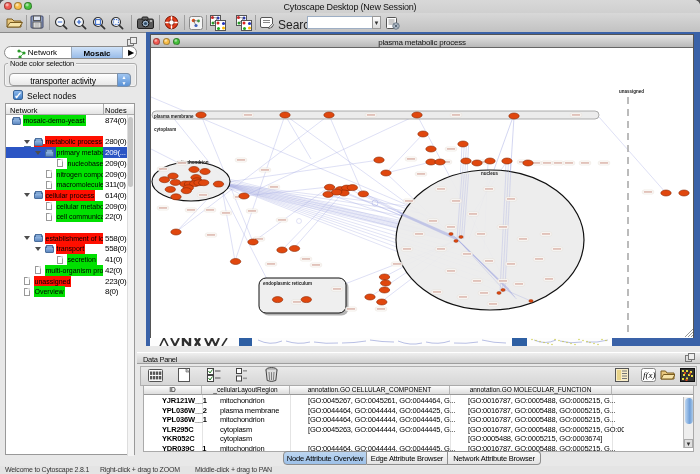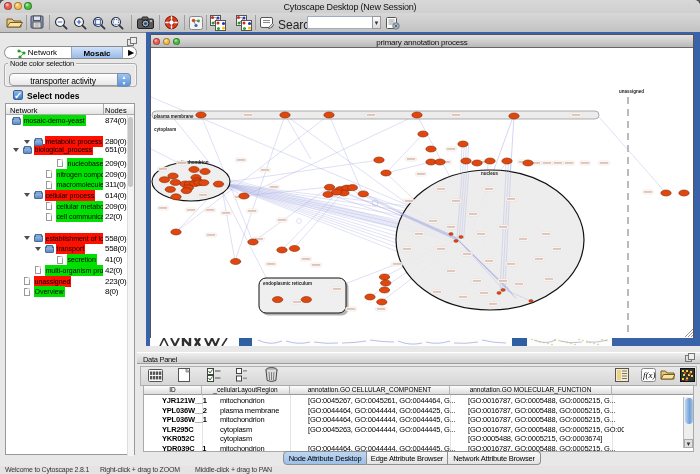--- a/index.html
+++ b/index.html
@@ -42,21 +42,21 @@
   font-size:7.5px; letter-spacing:-0.2px; color:#111; }
 #combo { position:absolute; left:9px; top:40px; width:122px; height:13px;
   background:linear-gradient(#ffffff,#e8e8e8); border:1px solid #9a9a9a; border-radius:4px; }
 #combo .ctext { position:absolute; left:0; top:2px; width:106px; text-align:center; font-size:8.5px; letter-spacing:-0.2px; color:#000; }
 #combo .cbtn { position:absolute; right:-1px; top:-1px; width:14px; height:14px;
   background:linear-gradient(#9fc5f1,#5a92d6); border:1px solid #7a91ad; border-radius:0 4px 4px 0; }
 #combo .cbtn div { color:#fff; font-size:5px; line-height:6px; text-align:center; }
 #chk { position:absolute; left:13px; top:57px; width:10px; height:10px;
   background:linear-gradient(#8db9ec,#3e7cc6); border:1px solid #3a6598; border-radius:2px;
   color:#fff; font-size:10px; line-height:10px; text-align:center; font-weight:bold; }
-#chklbl { position:absolute; left:27px; top:58px; font-size:8.5px; color:#000;font-weight:bold; }
+#chklbl { position:absolute; left:27px; top:58px; font-size:8.5px; color:#000; }
 #treebox { position:absolute; left:5px; top:70px; width:130px; height:352px;
   background:#fff; border:1px solid #999; }
 #treehdr { position:absolute; left:0; top:0; width:128px; height:11px;
   background:linear-gradient(#ffffff,#e3e3e3); border-bottom:1px solid #aaa; font-size:7.5px; color:#000; }
 .trow { position:absolute; left:0; width:128px; height:11px; font-size:7px;
   white-space:nowrap; overflow:hidden; }
 .trow .lbl { position:absolute; top:0px; height:11px; padding:0 1px; color:#000; line-height:11px;}
 .trow .cnt { position:absolute; left:99px; top:0; line-height:11px; font-size:8px; letter-spacing:-0.3px; color:#000; }
 .tri { position:absolute; top:3.5px; width:0; height:0; border-left:3px solid transparent;
   border-right:3px solid transparent; border-top:4.5px solid #4d4d4d; }
@@ -252,20 +252,26 @@
           <div class="folder" style="left:16.5px"></div>
           <div class="lbl" style="left:27.5px;max-width:69.5px;overflow:hidden;background:#ff0f00">biological_process</div>
           <div class="cnt" style="color:#000">651(0)</div>
         </div>
         <div class="trow" style="top:32.4px;">
           <div class="tri" style="left:17.5px"></div>
           <div class="folder" style="left:27.5px"></div>
           <div class="lbl" style="left:38.5px;max-width:58.5px;overflow:hidden;background:#ff0f00">metabolic process</div>
           <div class="cnt" style="color:#000">280(0)</div>
         </div>
+        <div class="trow" style="top:43.1px;background:#2b55c4;">
+          <div class="tri" style="left:28.5px"></div>
+          <div class="folder" style="left:38.5px"></div>
+          <div class="lbl" style="left:49.5px;max-width:47.5px;overflow:hidden;background:#00e000">primary metabol</div>
+          <div class="cnt" style="color:#fff">209(...</div>
+        </div>
         <div class="trow" style="top:53.8px;">
           <div class="ficon" style="left:50.5px"></div>
           <div class="lbl" style="left:60.5px;max-width:36.5px;overflow:hidden;background:#00e000">nucleobase-c</div>
           <div class="cnt" style="color:#000">209(0)</div>
         </div>
         <div class="trow" style="top:64.5px;">
           <div class="ficon" style="left:39.5px"></div>
           <div class="lbl" style="left:49.5px;max-width:47.5px;overflow:hidden;background:#00e000">nitrogen compou</div>
           <div class="cnt" style="color:#000">209(0)</div>
         </div>
@@ -322,21 +328,21 @@
           <div class="lbl" style="left:27.5px;max-width:69.5px;overflow:hidden;background:#00e000">Overview</div>
           <div class="cnt" style="color:#000">8(0)</div>
         </div>
         <div style="position:absolute;right:0;top:11px;width:7px;height:341px;background:#f4f4f4;border-left:1px solid #ddd"></div>
         <div style="position:absolute;right:1px;top:13px;width:5px;height:70px;background:#c6c6c6;border-radius:3px"></div>
       </div>
     </div>
     <div id="desk">
       <div id="iwin">
         <div id="ititle">
-          <div class="t">primary annotation process</div>
+          <div class="t">plasma metabolic process</div>
           <div class="itl" style="left:2px;top:3px;width:7px;height:7px;background:radial-gradient(circle at 35% 30%, #fff8 0 12%, transparent 40%),#f25a52;border:0.5px solid #00000055"></div>
           <div class="itl" style="left:12px;top:3px;width:7px;height:7px;background:radial-gradient(circle at 35% 30%, #fff8 0 12%, transparent 40%),#f8bd47;border:0.5px solid #00000055"></div>
           <div class="itl" style="left:22px;top:3px;width:7px;height:7px;background:radial-gradient(circle at 35% 30%, #fff8 0 12%, transparent 40%),#46c13c;border:0.5px solid #00000055"></div>
         </div>
         <svg width="542" height="289" viewBox="0 0 542 289" style="position:absolute;left:0;top:14px">
           <rect width="542" height="289" fill="#ffffff"></rect>
           <line x1="70.0" y1="128.0" x2="300.0" y2="186.0" stroke="#aab0e4" stroke-width="0.55" stroke-opacity="0.6"></line>
           <line x1="70.0" y1="129.6" x2="301.0" y2="187.2" stroke="#aab0e4" stroke-width="0.55" stroke-opacity="0.6"></line>
           <line x1="70.0" y1="131.2" x2="302.0" y2="188.4" stroke="#aab0e4" stroke-width="0.55" stroke-opacity="0.6"></line>
           <line x1="70.0" y1="132.8" x2="303.0" y2="189.6" stroke="#aab0e4" stroke-width="0.55" stroke-opacity="0.6"></line>
@@ -958,21 +964,21 @@
           <div class="dcell" style="left:58px;width:88px;">mitochondrion</div>
           <div class="dcell" style="left:146px;width:160px;">[GO:0044464, GO:0044444, GO:0044445, G...</div>
           <div class="dcell" style="left:306px;width:162px;">[GO:0016787, GO:0005488, GO:0005215, G...</div>
         </div>
         <div style="position:absolute;right:0;top:11px;width:10px;height:51px;background:#eee;border-left:1px solid #bbb">
           <div style="position:absolute;left:1px;top:1px;width:8px;height:26px;border-radius:4px;background:linear-gradient(90deg,#bcd6f2,#6f9fd8 60%,#aecbe8)"></div>
           <div style="position:absolute;left:0px;bottom:0;width:9px;height:9px;background:#e0e0e0;border:1px solid #aaa;font-size:6px;text-align:center;line-height:8px;color:#333">▼</div>
         </div>
       </div>
       <div id="dtabs">
-        <div class="dtab" style="left:0px;width:84px;background:linear-gradient(#bdd6f0,#9cc0e8);border-radius:4px 0 0 4px">Node Attribute Desktop</div>
+        <div class="dtab" style="left:0px;width:84px;background:linear-gradient(#bdd6f0,#9cc0e8);border-radius:4px 0 0 4px">Node Attribute Overview</div>
         <div class="dtab" style="left:84px;width:81px;border-left:none">Edge Attribute Browser</div>
         <div class="dtab" style="left:165px;width:93px;border-left:none;border-radius:0 4px 4px 0">Network Attribute Browser</div>
       </div>
     </div>
     <div id="status">
       <div style="left:5px">Welcome to Cytoscape 2.8.1</div>
       <div style="left:100px">Right-click + drag to ZOOM</div>
       <div style="left:195px">Middle-click + drag to PAN</div>
     </div>
   </div>

